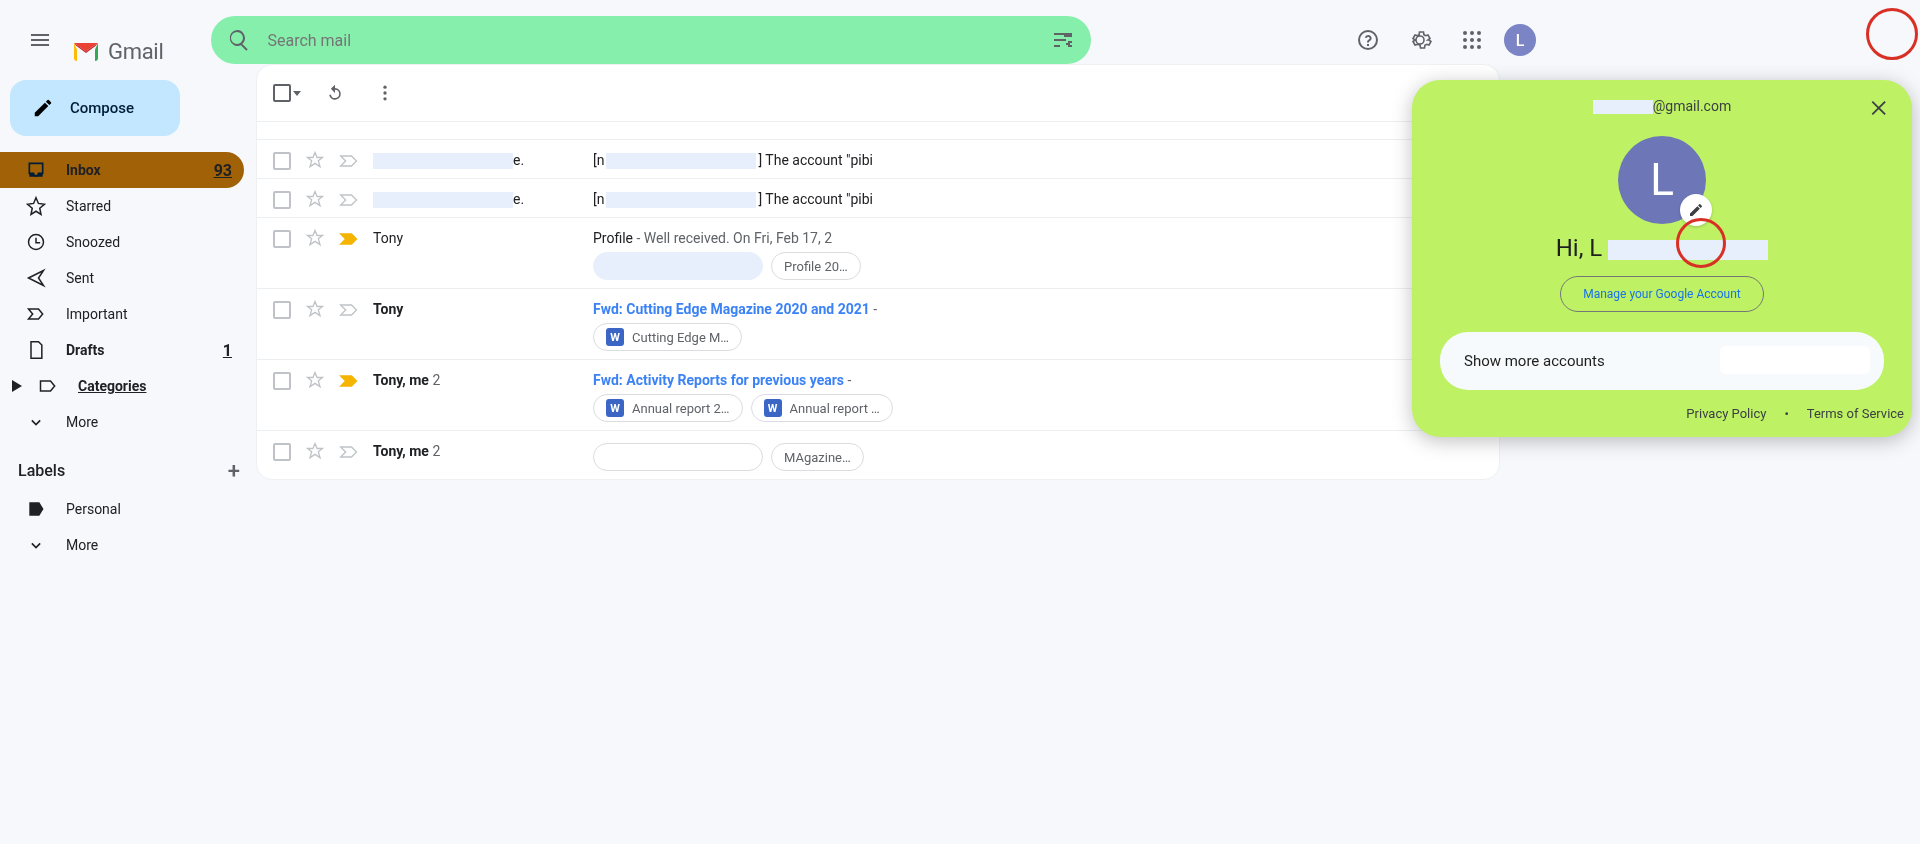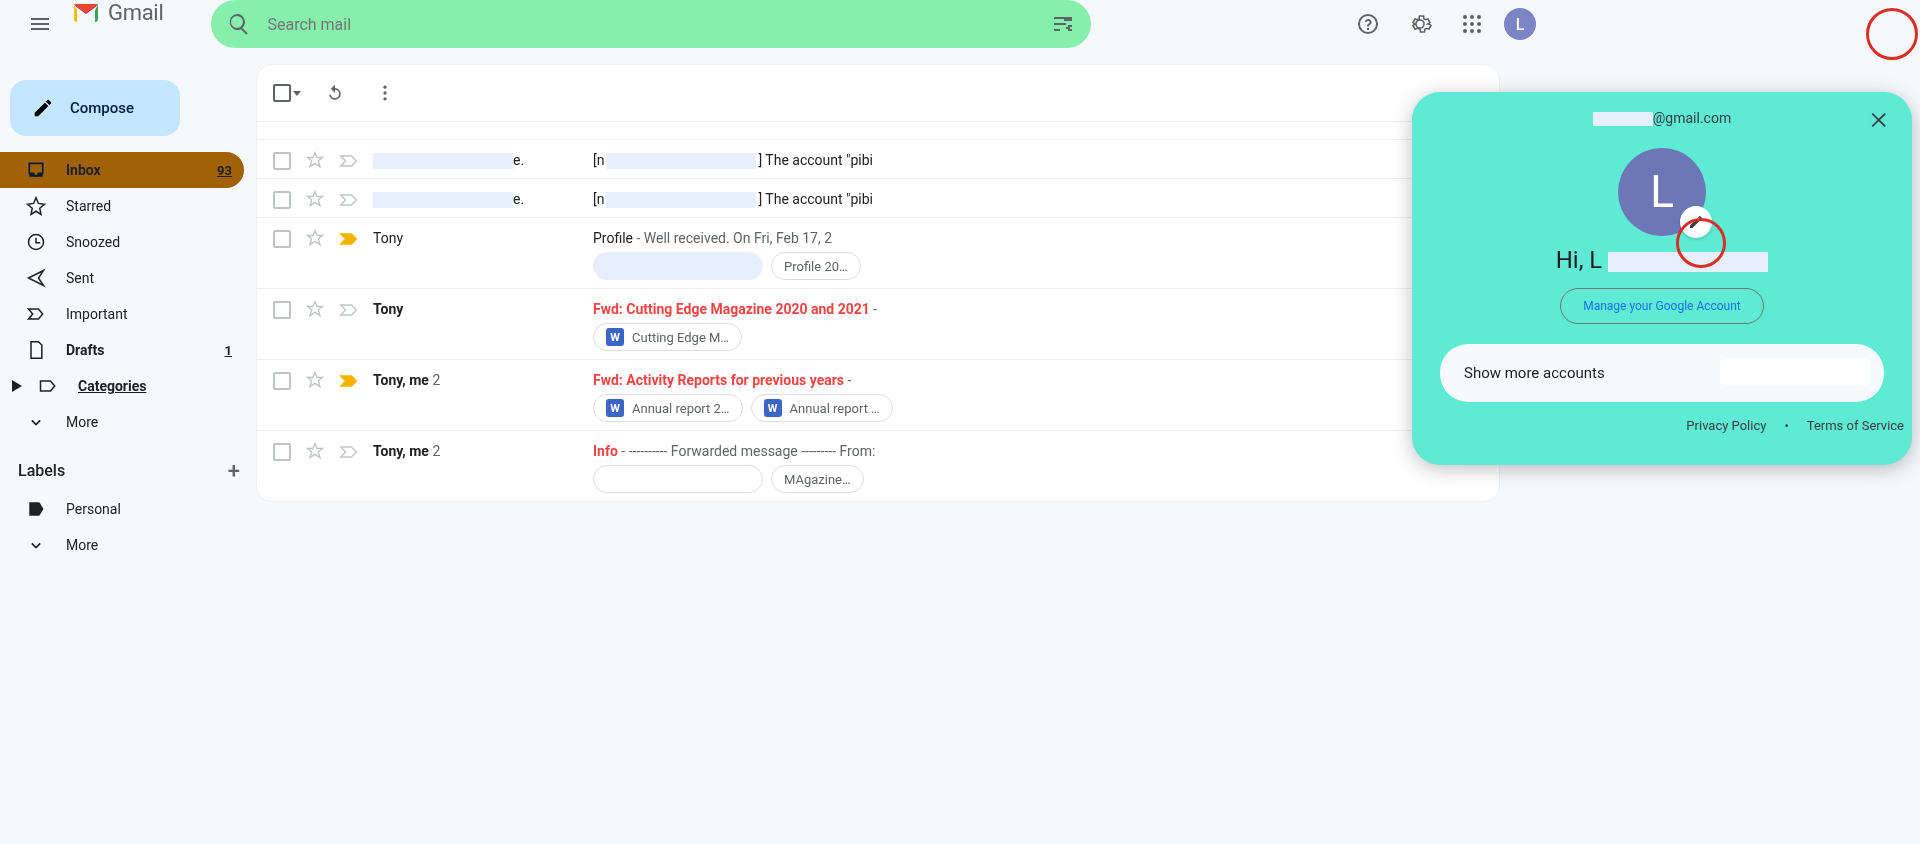--- a/index.html
+++ b/index.html
@@ -1,57 +1,57 @@
 <!DOCTYPE html>
 <html><head>
 <meta charset="utf-8">
 <style>
   * { box-sizing: border-box; margin:0; padding:0; font-family: "Google Sans", Roboto, Arial, sans-serif; }
   body { background:#f6f8fc; width:1556px; height:660px; overflow:hidden; color:#202124;}
-  .header { display:flex; align-items:flex-start; height:64px; padding:0 16px; gap:8px;}
+  .header { display:flex; align-items:flex-end; height:64px; padding:0 16px; gap:8px;}
   .icon-btn { width:48px; height:48px; display:flex; align-items:center; justify-content:center; border-radius:50%; cursor:pointer;}
   .icon-btn svg { width:24px; height:24px; fill:#5f6368;}
   .logo { display:flex; align-items:center; gap:8px; margin-right:40px;}
   .logo-text { font-size:22px; color:#5f6368; letter-spacing:-0.3px;}
   .search { flex:none; width:880px; height:48px; background:#86efac; border-radius:24px; display:flex; align-items:center; padding:0 8px;}
   .search input { flex:1; border:none; background:transparent; font-size:16px; color:#5f6368; outline:none; padding:0 8px;}
   .header-right { margin-left:auto; display:flex; align-items:center; gap:4px;}
   .avatar { width:32px; height:32px; border-radius:50%; background:#7b84c4; color:#fff; display:flex; align-items:center; justify-content:center; font-size:16px; font-weight:500;}
   .avatar-wrap { width:40px; height:40px; display:flex; align-items:center; justify-content:center; border-radius:50%; cursor:pointer;}
   .circle-annot { border:3px solid #d93025; border-radius:50%; position:absolute; pointer-events:none;}
   .sidebar { width:256px; padding:8px 0; float:left;}
   .compose { margin:8px 0 16px 10px; background:#c2e7ff; border-radius:16px; height:56px; width:170px; display:flex; align-items:center; gap:16px; padding:0 22px; cursor:pointer; font-size:15px; font-weight:500; color:#001d35;}
   .nav-item { height:36px; display:flex; align-items:center; padding:0 12px 0 26px; border-radius:0 18px 18px 0; margin-right:12px; gap:20px; font-size:14px; color:#202124; cursor:pointer;}
   .nav-item.selected { background:#a16207; font-weight:700;}
-  .nav-item .count { margin-left:auto; font-size:13px;text-decoration:underline;}
+  .nav-item .count { margin-left:auto; font-size:16px;text-decoration:underline;}
   .nav-item svg{ width:20px; height:20px; fill:#202124; flex-shrink:0;}
   .nav-item.selected svg{fill:#001d35;}
   .labels-head { display:flex; align-items:center; padding:18px 16px 8px 18px; font-size:16px; font-weight:500;}
   .labels-head .plus{margin-left:auto; font-size:22px; color:#5f6368; cursor:pointer;}
   .main { margin-left:256px; background:#fff; border-radius:16px; overflow:hidden; margin-right:56px; border:1px solid #eef0f4;}
   .toolbar { height:56px; display:flex; align-items:center; padding:0 16px; gap:18px;}
   .toolbar svg{width:20px;height:20px;fill:#5f6368;}
   .chkwrap{display:flex;align-items:center;gap:2px;}
   .chk{width:18px;height:18px;border:2px solid #5f6368;border-radius:2px;display:inline-block;}
   .caret{width:0;height:0;border-left:4px solid transparent;border-right:4px solid transparent;border-top:5px solid #5f6368;}
   .row { display:flex; align-items:flex-start; padding:8px 16px; border-top:1px solid #eceff1; gap:14px;}
-  .row.unread .subj { font-weight:700; color:#ef4444; }
+  .row.unread .subj { font-weight:700; color:#3b82f6; }
   .row .sender { width:206px; font-size:14px; color:#202124; padding-top:4px;}
   .row.unread .sender{font-weight:700;}
   .row .body { flex:1; font-size:14px; color:#5f6368; display:flex; flex-direction:column; gap:6px; padding-top:4px; min-width:0; }
   .row .body .line{white-space:nowrap; overflow:hidden; text-overflow:clip;}
   .row .subj { color:#202124; }
   .row .chips { display:flex; gap:8px; }
   .chip { display:inline-flex; align-items:center; gap:8px; border:1px solid #dadce0; border-radius:14px; height:28px; padding:0 12px; font-size:13px; color:#5f6368;}
   .chip .w{width:18px;height:18px;background:#3b66c6;border-radius:3px;color:#fff;font-size:11px;font-weight:700;display:flex;align-items:center;justify-content:center;}
   .chip.redacted{background:#e7eefc;border-color:#e7eefc;width:170px;}
   .star{width:20px;height:20px;flex-shrink:0; margin-top:2px;}
   .imp{width:20px;height:14px;flex-shrink:0; margin-top:6px;}
   .redbox{background:#e7eefc;display:inline-block;}
-  .popover { position:absolute; top:92px; right:8px; width:500px; background:#5eead4; border-radius:28px; box-shadow:0 4px 20px rgba(0,0,0,.25); padding:12px 8px 32px; }
+  .popover { position:absolute; top:80px; right:8px; width:500px; background:#bef264; border-radius:28px; box-shadow:0 4px 20px rgba(0,0,0,.25); padding:12px 8px 16px; }
   .popover .top{display:flex;align-items:center;justify-content:center;position:relative;height:28px;font-size:14px;color:#3c4043;}
   .popover .close{position:absolute;right:6px;top:-2px;width:36px;height:36px;display:flex;align-items:center;justify-content:center;cursor:pointer;}
   .popover .close svg{width:22px;height:22px;fill:#3c4043;}
   .big-avatar{width:88px;height:88px;border-radius:50%;background:#6d77b8;color:#fff;display:flex;align-items:center;justify-content:center;font-size:44px;margin:16px auto 4px; position:relative;}
   .edit-bubble{position:absolute;right:-6px;bottom:-2px;width:32px;height:32px;border-radius:50%;background:#fff;display:flex;align-items:center;justify-content:center;box-shadow:0 1px 3px rgba(0,0,0,.2); cursor:pointer;}
   .edit-bubble svg{width:16px;height:16px;fill:#3c4043;}
   .hi{font-size:24px;text-align:center;margin:10px 0 14px;color:#1f1f1f;}
   .manage{display:block;margin:0 auto 20px;border:1px solid #747775;border-radius:22px;background:transparent;color:#1a73e8;font-size:12px;padding:10px 22px;cursor:pointer;}
   .more-acc{background:#f7fafc;border-radius:28px;padding:20px 24px;font-size:15px;color:#1f1f1f;cursor:pointer; position:relative; margin:0 20px;}
   .more-acc .pill{position:absolute;right:14px;top:14px;width:150px;height:28px;border-radius:6px;background:#fff;}
@@ -310,21 +310,20 @@
       <div class="row unread">
         <span class="chk" style="margin-top:4px"></span>
         <svg class="star" viewBox="0 0 24 24">
           <path d="M12 3l2.5 6H21l-5 4 2 7-6-4-6 4 2-7-5-4h6.5z" fill="none" stroke="#bfc3c7" stroke-width="1.6"></path>
         </svg>
         <svg class="imp" viewBox="0 0 24 16">
           <path d="M2 2h13l6 6-6 6H2l6-6z" fill="none" stroke="#bfc3c7" stroke-width="1.6"></path>
         </svg>
         <div class="sender">Tony, me <span style="color:#5f6368;font-weight:400">2</span></div>
         <div class="body">
-          <div class="line"><span class="subj">Info</span><span> - ---------- Forwarded message --------- From:</span></div>
           <div class="chips">
             <span class="chip" style="width:170px"></span>
             <span class="chip" style="">MAgazine…</span>
           </div>
         </div>
       </div>
     </div>
 </div>
 
 <div class="popover">

